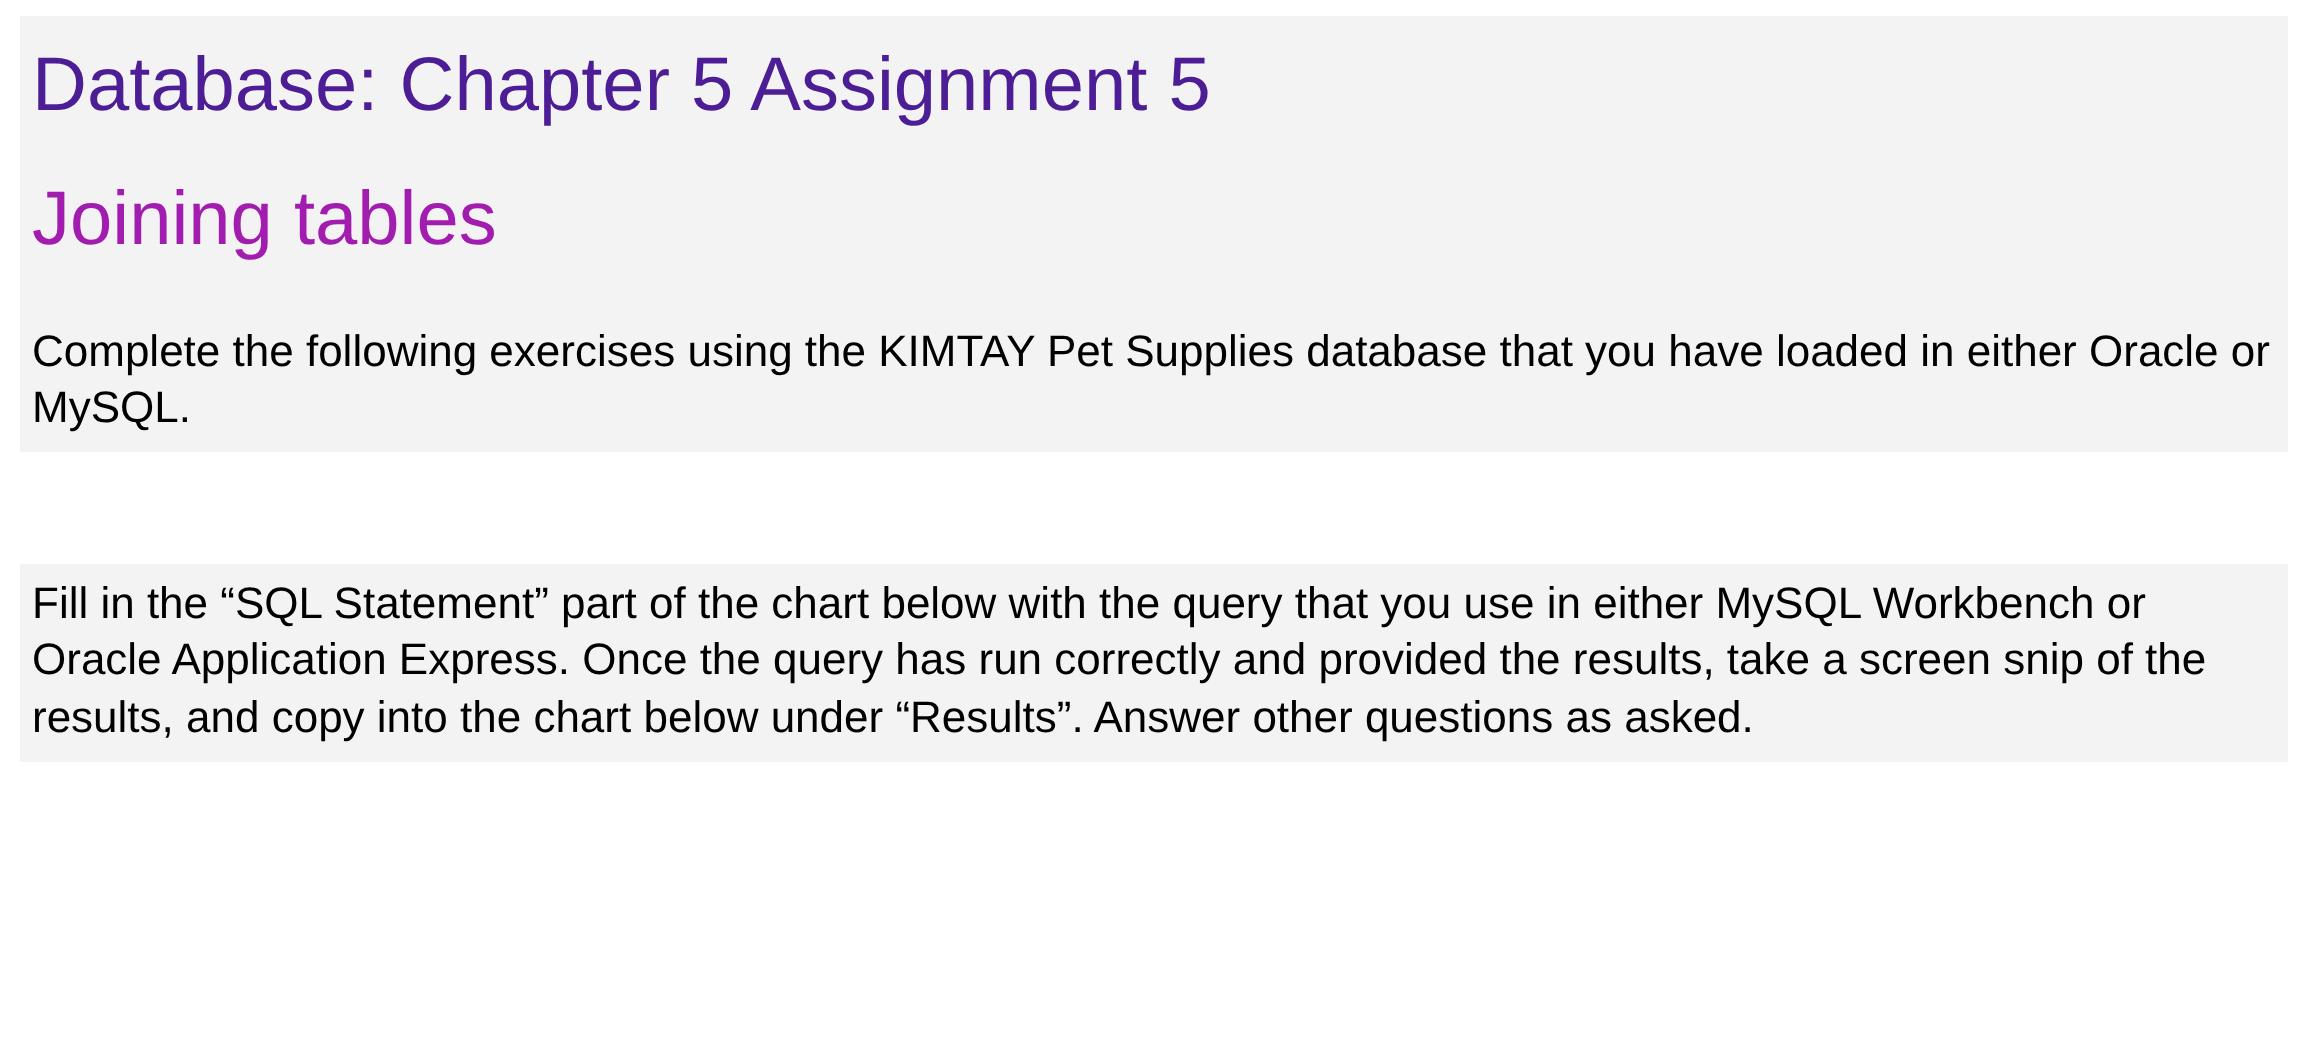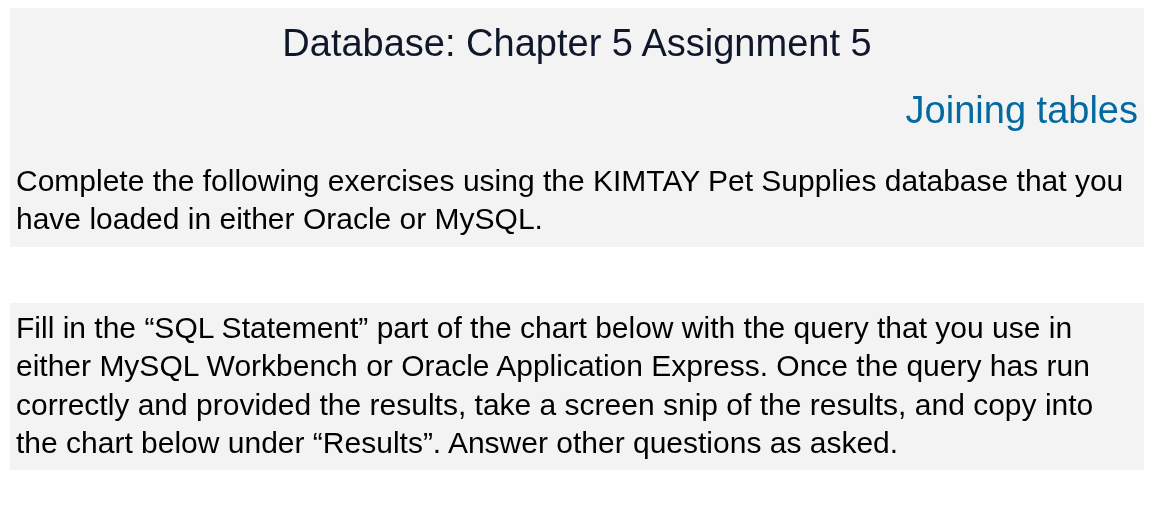--- a/index.html
+++ b/index.html
@@ -15,35 +15,34 @@
       overflow: hidden;
     }
     .page {
       padding: 8px 10px;
     }
     .block {
       background: #f3f3f3;
       padding: 4px 6px 6px 6px;
     }
     .title {
-      text-align: center;
       font-size: 38px;
       font-weight: 400;
-      color: #0f172a;
+      color: #4c1d95;
       padding: 10px 0 18px 0;
     }
     .subtitle {
-      text-align: right;
+      text-align: left;
       font-size: 38px;
       font-weight: 400;
-      color: #0369a1;
+      color: #a21caf;
       padding: 6px 0 18px 0;
     }
     .para {
-      font-size: 30px;
+      font-size: 22px;
       line-height: 1.28;
       color: #000;
       padding: 2px 0;
     }
     .gap-white {
       height: 28px;
       background: #ffffff;
     }
     .gap-white-sm {
       height: 28px;

